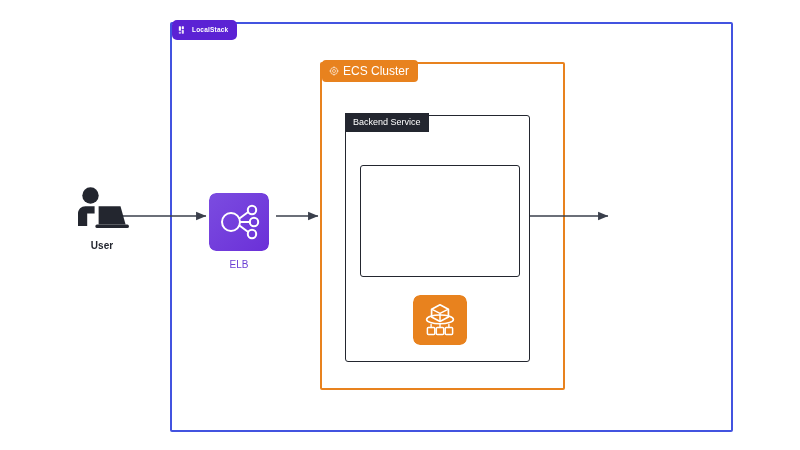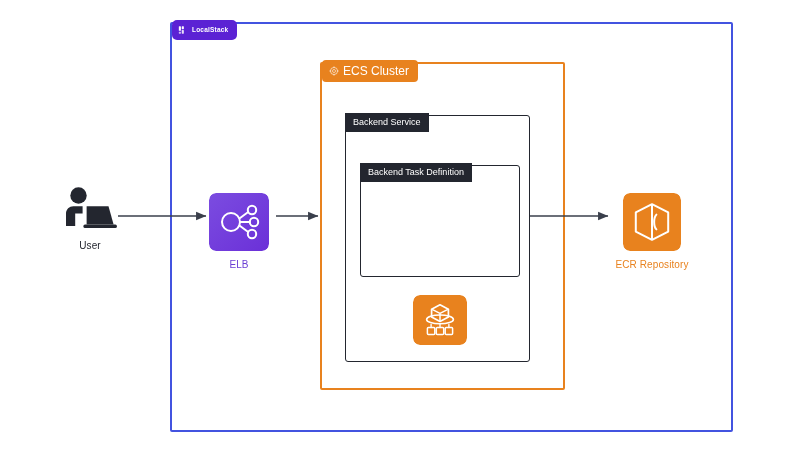--- a/index.html
+++ b/index.html
@@ -60,21 +60,21 @@
   .node{position:absolute;display:flex;flex-direction:column;align-items:center;}
   .node-icon{display:flex;align-items:center;justify-content:center;}
   .node-label{
     margin-top:9px;font-size:10px;line-height:1;letter-spacing:.1px;
     color:#23262f;text-align:center;white-space:nowrap;
   }
   .label-elb{color:#6b3fd4;}
   .label-ecr{color:#e8821e;}
   .label-node{color:#4aa65a;}
 
-  .node-user{left:44px;top:186px;width:92px;}
+  .node-user{left:56px;top:186px;width:92px;font-weight:bold;}
   .node-elb{left:208px;top:193px;width:62px;justify-content:flex-end;}
   .node-ecr{left:610px;top:193px;width:84px;}
   .node-nodejs{left:380px;top:193px;width:120px;}
   .node-ecsicon{left:413px;top:295px;width:54px;}
 
   .sq{border-radius:7px;display:block;}
   .sq-elb{width:60px;height:58px;}
   .sq-ecr{width:58px;height:58px;}
   .sq-node{width:54px;height:50px;}
   .sq-ecs{width:54px;height:50px;}
@@ -119,23 +119,20 @@
       <circle cx="12" cy="12" r="3.6" fill="none" stroke="#ffffff" stroke-width="1.6" opacity=".9"></circle>
       <path d="M12 1.6 L12 4 M12 20 L12 22.4 M1.6 12 L4 12 M20 12 L22.4 12" stroke="#ffffff" stroke-width="1.5" stroke-linecap="round" opacity=".9"></path>
     </svg>
     <span>ECS Cluster</span>
   </div>
 
   <div class="badge badge-dark badge-service">
     <span>Backend Service</span>
   </div>
 
-  <div class="badge badge-dark badge-task">
-    <span>Backend Task Definition</span>
-  </div>
 
   <div class="node node-user">
     <div class="node-icon">
       <svg width="56" height="46" viewBox="0 0 56 46">
         <circle cx="16.5" cy="9.5" r="8.2" fill="#23262f"></circle>
         <path d="M4 40 L4 27.5 C4 23.4 7.3 20.2 11.4 20.2 L20.6 20.2 L20.6 27.6 L13.2 27.6 L13.2 40 Z" fill="#23262f"></path>
         <path d="M24.6 20.2 L46.5 20.2 L51.6 38.4 L24.6 38.4 Z" fill="#23262f"></path>
         <rect x="21.4" y="38.4" width="33.5" height="3.6" rx="1.6" fill="#23262f"></rect>
       </svg>
     </div>
@@ -171,25 +168,14 @@
         <path d="M18.6 14.2 L27 18.4 L35.4 14.2 M27 18.4 L27 26.4" fill="none" stroke="#ffffff" stroke-width="1.5" stroke-linejoin="round"></path>
         <ellipse cx="27" cy="24.4" rx="13.4" ry="4.4" fill="none" stroke="#ffffff" stroke-width="1.6"></ellipse>
         <rect x="14.4" y="32.6" width="7.4" height="7" rx="1" fill="none" stroke="#ffffff" stroke-width="1.5"></rect>
         <rect x="23.3" y="32.6" width="7.4" height="7" rx="1" fill="none" stroke="#ffffff" stroke-width="1.5"></rect>
         <rect x="32.2" y="32.6" width="7.4" height="7" rx="1" fill="none" stroke="#ffffff" stroke-width="1.5"></rect>
         <path d="M18.1 32.6 L18.1 29.4 M27 32.6 L27 28.6 M35.9 32.6 L35.9 29.4" stroke="#ffffff" stroke-width="1.4" stroke-linecap="round"></path>
       </svg>
     </div>
   </div>
 
-  <div class="node node-ecr">
-    <div class="node-icon">
-      <svg class="sq sq-ecr" viewBox="0 0 58 58">
-        <rect x="0" y="0" width="58" height="58" rx="7" fill="#e8821e"></rect>
-        <path d="M29 11.2 L45.2 19.4 L45.2 38.6 L29 46.8 L12.8 38.6 L12.8 19.4 Z" fill="none" stroke="#ffffff" stroke-width="2" stroke-linejoin="round"></path>
-        <path d="M29 11.2 L29 46.8" stroke="#ffffff" stroke-width="2" stroke-linejoin="round"></path>
-        <path d="M33.4 21.6 C30.4 24.6 30.4 33.4 33.4 36.4" fill="none" stroke="#ffffff" stroke-width="2" stroke-linecap="round"></path>
-      </svg>
-    </div>
-    <div class="node-label label-ecr">ECR Repository</div>
-  </div>
 
 </div>
 
 </body></html>

